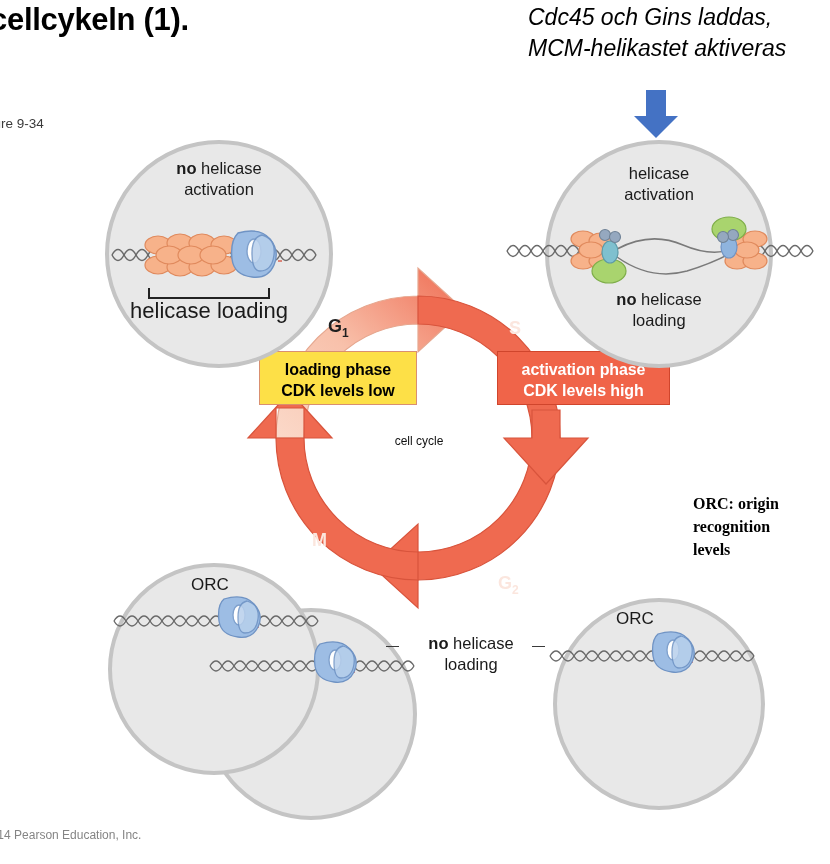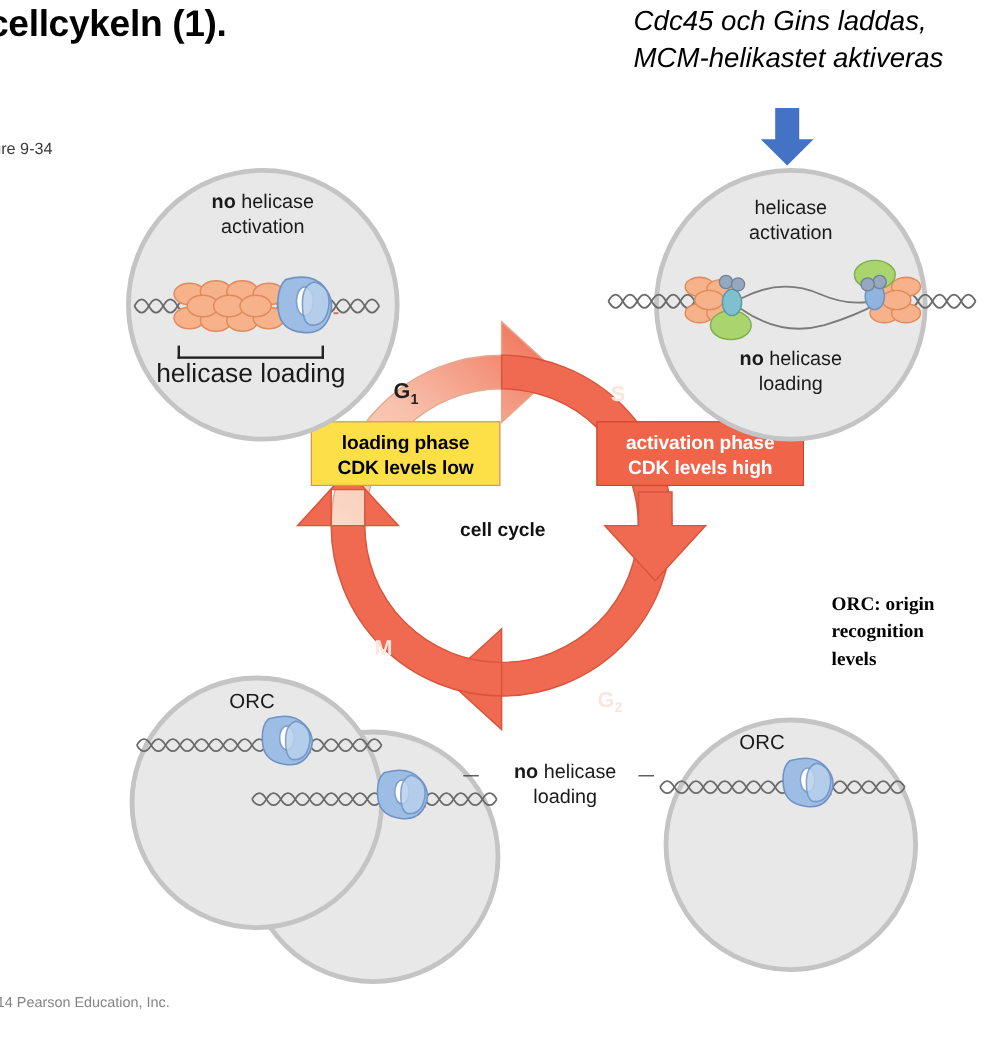--- a/index.html
+++ b/index.html
@@ -209,22 +209,22 @@
   #letter-s  { left: 509px; top: 318px; color: #fbe6de; }
   #letter-m  { left: 312px; top: 530px; color: #fbe6de; }
   #letter-g2 { left: 498px; top: 526px; color: #fbe6de; margin-top: 47px; }
 
   #label-cell-cycle {
     position: absolute;
     left: 356px;
     top: 434px;
     width: 126px;
     text-align: center;
-    font-weight: bold;
-    font-size: 16px;
+    font-weight: normal;
+    font-size: 12px;
     color: #111111;
   }
 
   
   #legend-orc {
     position: absolute;
     left: 693px;
     top: 492px;
     width: 130px;
     font-family: "Liberation Serif", serif;

